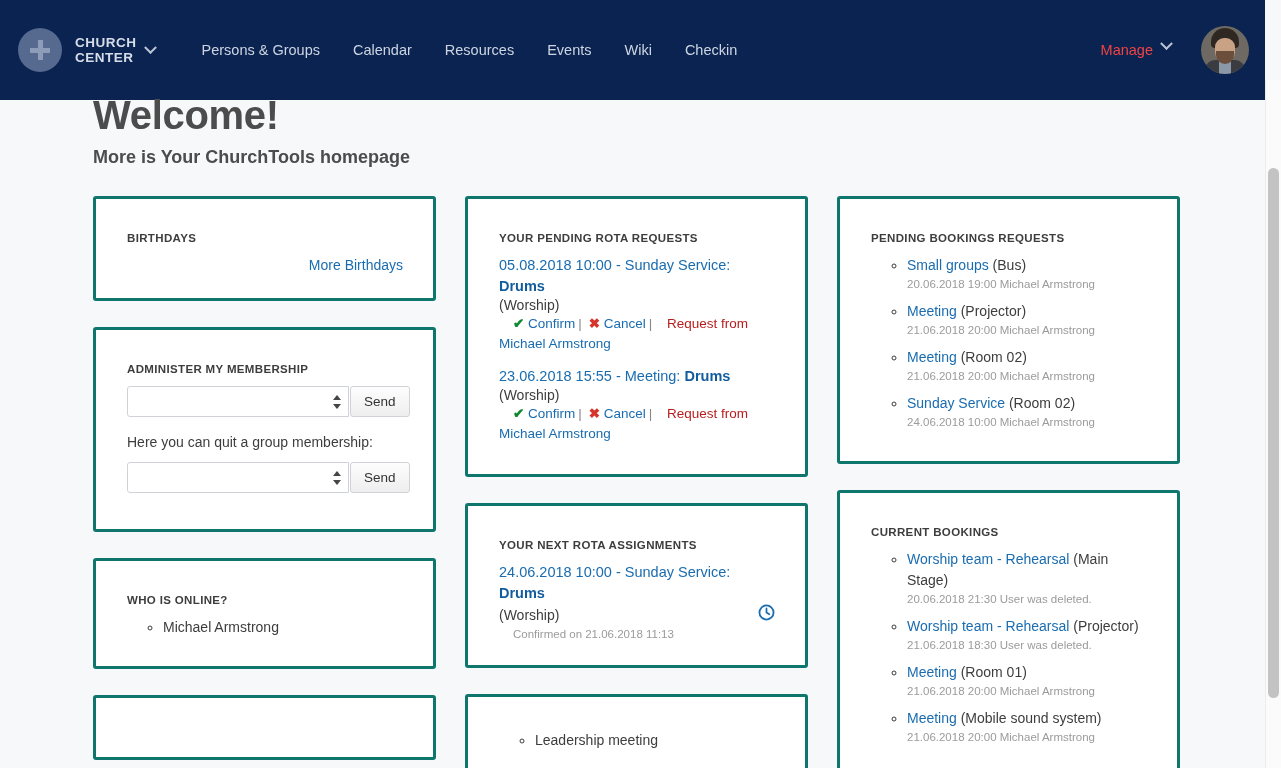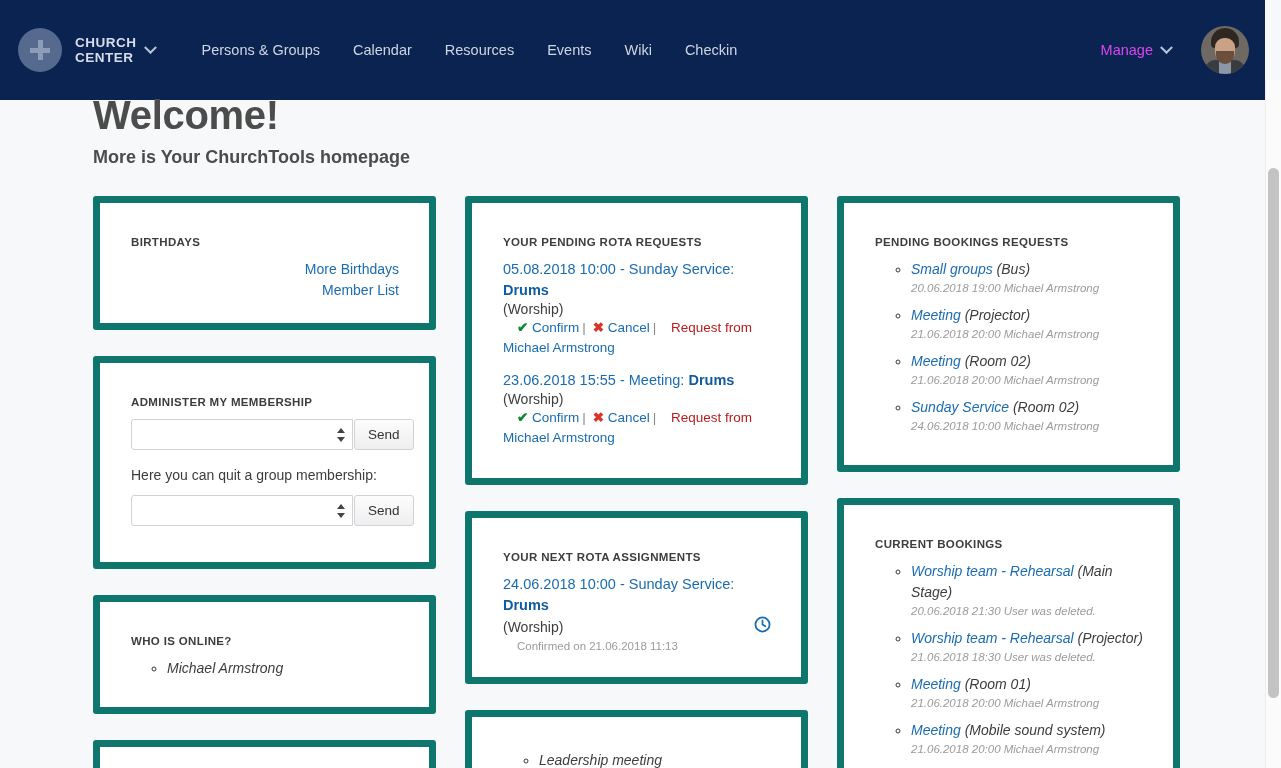--- a/index.html
+++ b/index.html
@@ -48,21 +48,21 @@
     border-right: 2px solid #b9c3d4;
     border-bottom: 2px solid #b9c3d4;
     transform: rotate(45deg) translate(-2px,-2px);
   }
   .nav-links { display: flex; align-items: center; margin-left: 47px; }
   .nav-links a {
     color: #ced5e2; text-decoration: none;
     font-size: 14.5px; margin-right: 33px; white-space: nowrap;
   }
   .nav-right { margin-left: auto; display: flex; align-items: center; }
-  .manage { color: #d946ef; font-size: 14.5px; display: flex; align-items: center; }
+  .manage { color: #ef4444; font-size: 14.5px; display: flex; align-items: flex-start; }
   .avatar {
     width: 48px; height: 48px; border-radius: 50%;
     margin-left: 30px; overflow: hidden; flex: 0 0 auto;
     background: #6e6a63;
     position: relative;
   }
   .avatar .hair { position:absolute; left:10px; top:2px; width:28px; height:20px;
      background:#2e2722; border-radius:14px 14px 4px 4px; }
   .avatar .face { position:absolute; left:14px; top:12px; width:20px; height:24px;
      background:#c9a184; border-radius:9px 9px 10px 10px; }
@@ -85,21 +85,21 @@
   }
 
   .columns {
     display: flex; gap: 29px;
     padding: 28px 0 0 93px;
   }
   .col { width: 343px; display: flex; flex-direction: column; gap: 26px; }
 
   .card {
     background: #ffffff;
-    border: 7px solid #0f766e;
+    border: 3px solid #0f766e;
     border-radius: 3px;
     padding: 33px 30px 22px 31px;
   }
   .card.tight { padding-bottom: 26px; }
   .card-title {
     font-size: 11.5px; font-weight: 700; color: #3d3d3d;
     letter-spacing: .35px; margin-bottom: 11px;
   }
 
   a.lnk { color: #1a6cb0; text-decoration: none; }
@@ -128,21 +128,21 @@
   .sel-arrows::before { top: 1px; border-bottom: 5px solid #444; }
   .sel-arrows::after  { bottom: 1px; border-top: 5px solid #444; }
   button.send {
     height: 31px; padding: 0 13px; margin-left: 1px;
     border: 1px solid #cfd3d7; border-radius: 3px;
     background: linear-gradient(#fdfdfd, #eeeeee);
     font-size: 13.5px; color: #333; cursor: pointer;
     font-family: "Liberation Sans", sans-serif;
   }
 
-  ul.bullets { margin: 0; padding-left: 36px; list-style: circle; font-style: italic; }
+  ul.bullets { margin: 0; padding-left: 36px; list-style: circle; }
   ul.bullets > li { font-size: 14px; color: #3d3d3d; line-height: 21px; margin-bottom: 2px; }
   ul.bullets.spaced > li { margin-bottom: 8px; }
   .sub-meta { font-size: 11.5px; color: #9b9b9b; line-height: 17px; }
 
   
   .rota { margin-bottom: 10px; }
   .rota-title { font-size: 14.5px; line-height: 21px; }
   .rota-title .strong { font-weight: 700; color: #115c9e; }
   .rota-sub { font-size: 14px; color: #3d3d3d; }
   .actions { font-size: 13.5px; line-height: 21px; padding-left: 14px; }
@@ -214,21 +214,20 @@
   </div>
 
   <div class="columns">
 
     <div class="col">
 
       <div class="card">
         <div class="card-title">BIRTHDAYS</div>
         <div class="right-links">
           <a class="lnk" href="#">More Birthdays</a>
-          <a class="lnk" href="#">Member List</a>
         </div>
       </div>
 
       <div class="card">
         <div class="card-title">ADMINISTER MY MEMBERSHIP</div>
         <div class="row-field">
           <span class="sel-wrap">
             <select class="sel"></select>
             <span class="sel-arrows"></span>
           </span>

